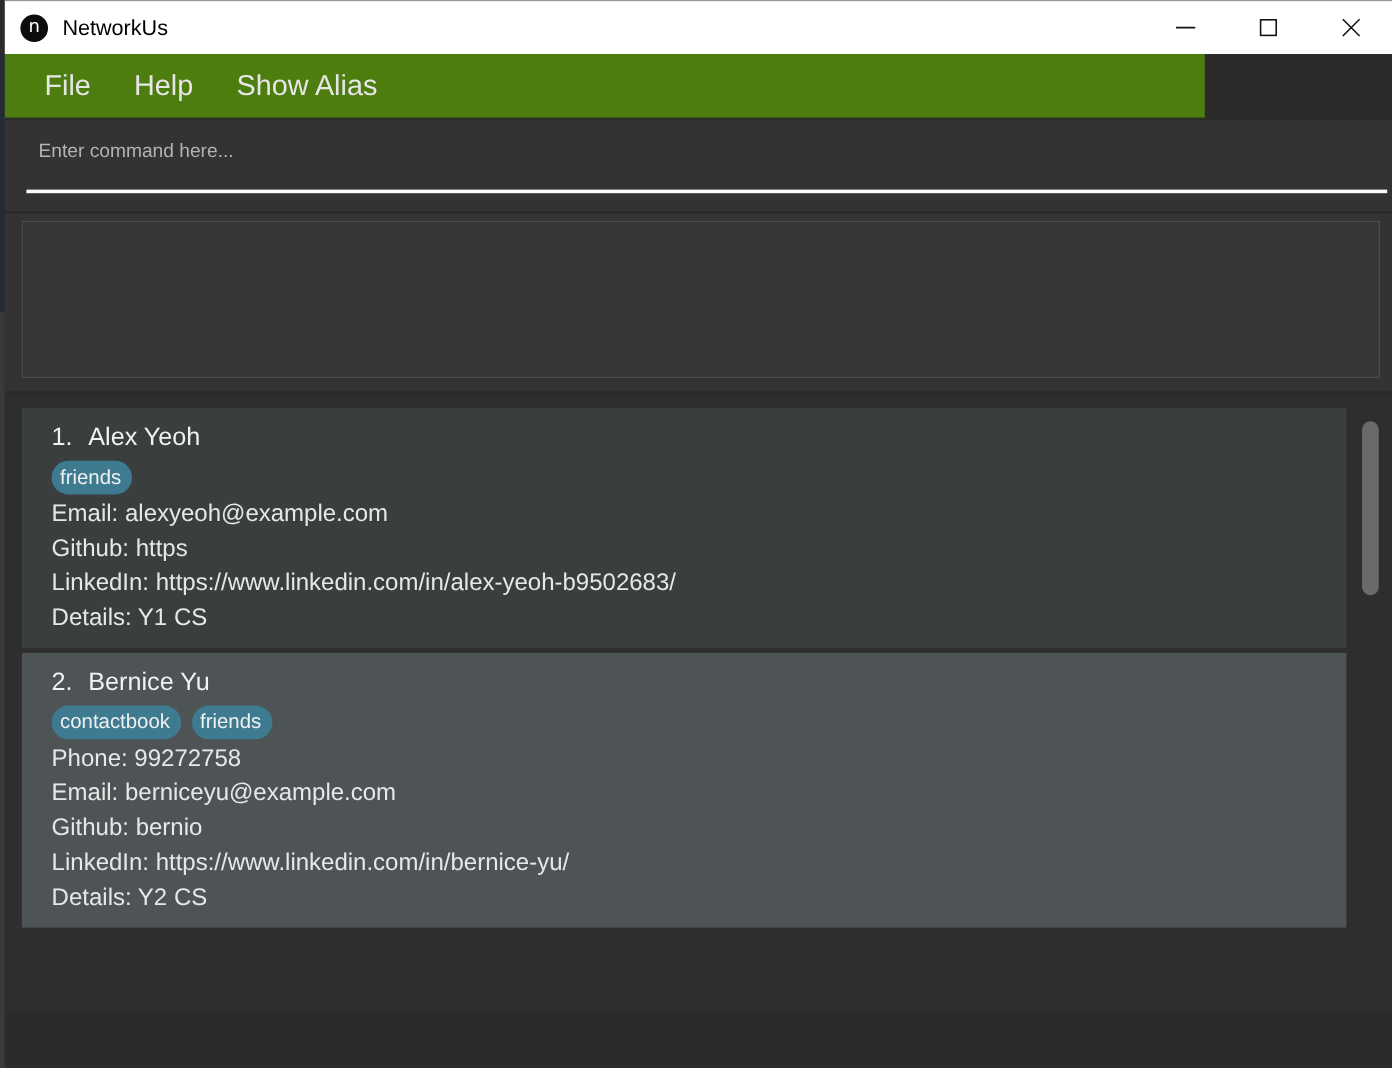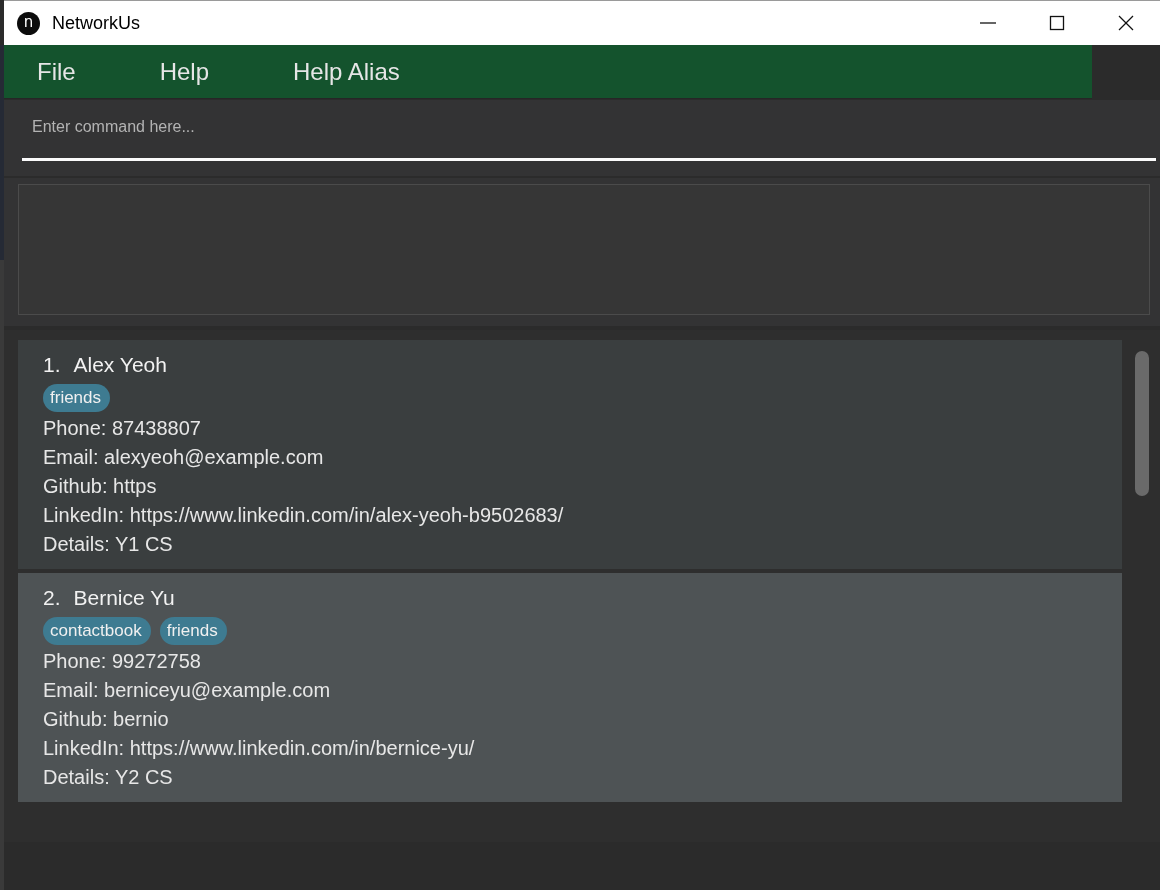--- a/index.html
+++ b/index.html
@@ -104,29 +104,28 @@
     width: 4px;
     height: 630px;
     background: #3a3a3a;
   }
 
   
   .menubar {
     position: absolute;
     left: 4px;
     top: 45px;
-    width: 1088px;
+    width: 1000px;
     height: 54px;
-    background: #14532d;
+    background: #4d7c0f;
     display: flex;
     align-items: center;
     padding-left: 20px;
     box-sizing: border-box;
     border-bottom: 1px solid #262626;
-    gap: 48px;
   }
   .menu-item {
     color: #e6e6e6;
     font-size: 24px;
     padding: 2px 13px;
     white-space: nowrap;
   }
   .menu-item + .menu-item { margin-left: 10px; }
 
   
@@ -342,21 +341,21 @@
           <line x1="6" y1="6" x2="20" y2="20" stroke="#121212" stroke-width="1.3"></line>
           <line x1="20" y1="6" x2="6" y2="20" stroke="#121212" stroke-width="1.3"></line>
         </svg>
       </div>
     </div>
   </div>
 
   <div class="menubar">
     <div class="menu-item">File</div>
     <div class="menu-item">Help</div>
-    <div class="menu-item">Help Alias</div>
+    <div class="menu-item">Show Alias</div>
   </div>
 
   <div class="command-pane">
     <input class="command-input" type="text" placeholder="Enter command here..." style="">
     <div class="command-underline"></div>
   </div>
 
   <div class="result-pane">
     <div class="result-box"></div>
   </div>
@@ -364,21 +363,20 @@
   <div class="list-pane">
     <div class="list-viewport">
 
       <div class="card">
         <div class="card-title">
           <span class="idx">1.</span><span>Alex Yeoh</span>
         </div>
         <div class="tags">
           <span class="tag">friends</span>
         </div>
-        <div class="field">Phone: 87438807</div>
         <div class="field">Email: alexyeoh@example.com</div>
         <div class="field">Github: https</div>
         <div class="field">LinkedIn: https://www.linkedin.com/in/alex-yeoh-b9502683/</div>
         <div class="field">Details: Y1 CS</div>
       </div>
 
       <div class="card selected">
         <div class="card-title">
           <span class="idx">2.</span><span>Bernice Yu</span>
         </div>

